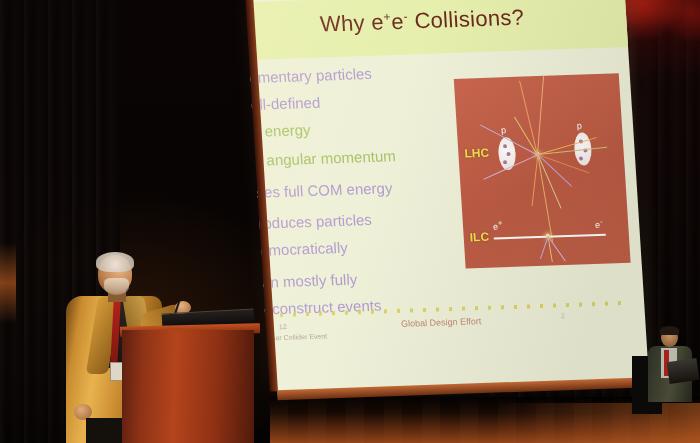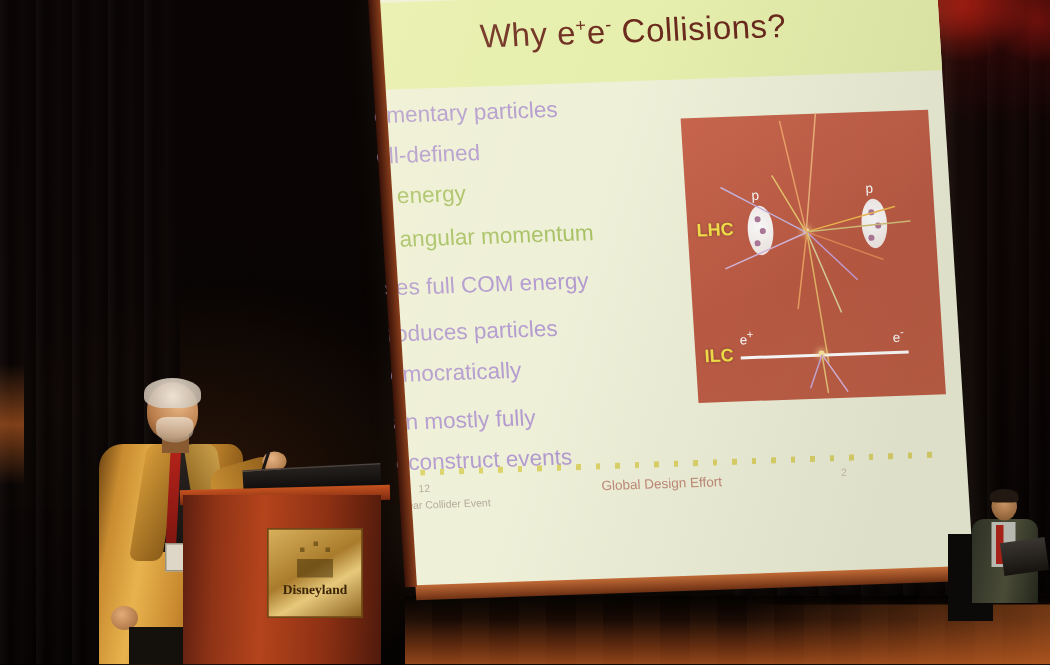--- a/index.html
+++ b/index.html
@@ -265,24 +265,20 @@
   <div class="spk spk-handL"></div>
   <div class="spk spk-legs"></div>
 
   <div class="mic"></div>
   <div class="laptop"></div>
   <div class="podium-top"></div>
   <div class="podium">
     
     
   </div>
-  <div class="plaque">
-    <div class="castle"></div>
-    <div class="plaque-txt">Disneyland</div>
-  </div>
 
   <div class="att att-chair"></div>
   <div class="att att-body"></div>
   <div class="att att-shirt"></div>
   <div class="att att-lan"></div>
   <div class="att att-head"></div>
   <div class="att att-hair"></div>
   <div class="att att-lap"></div>
 
 </div>

